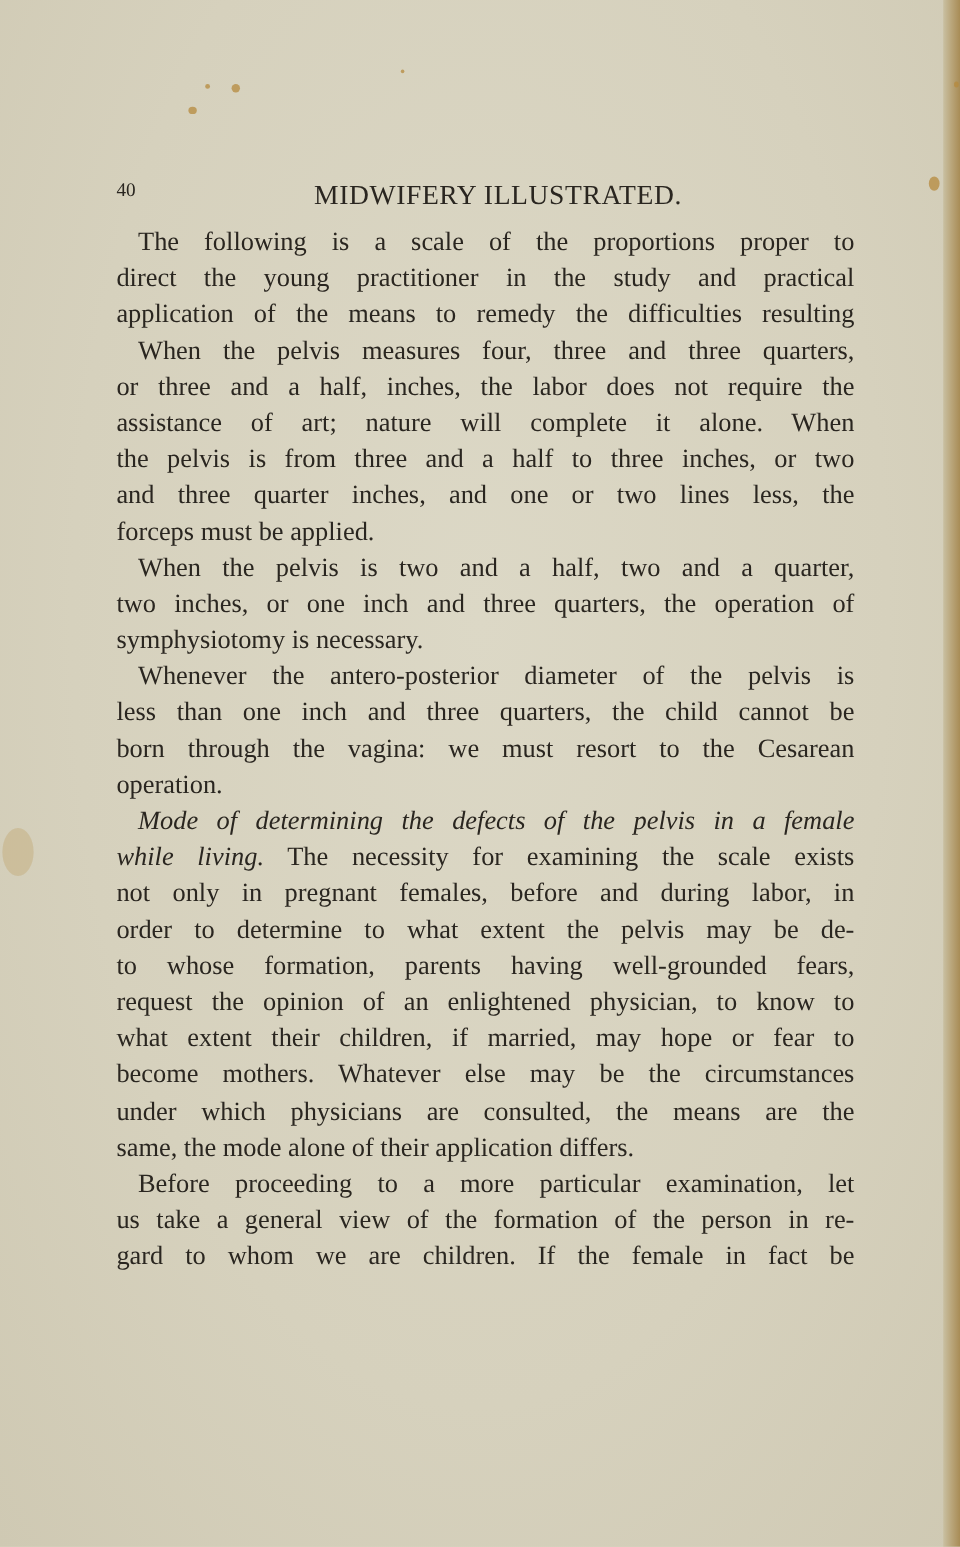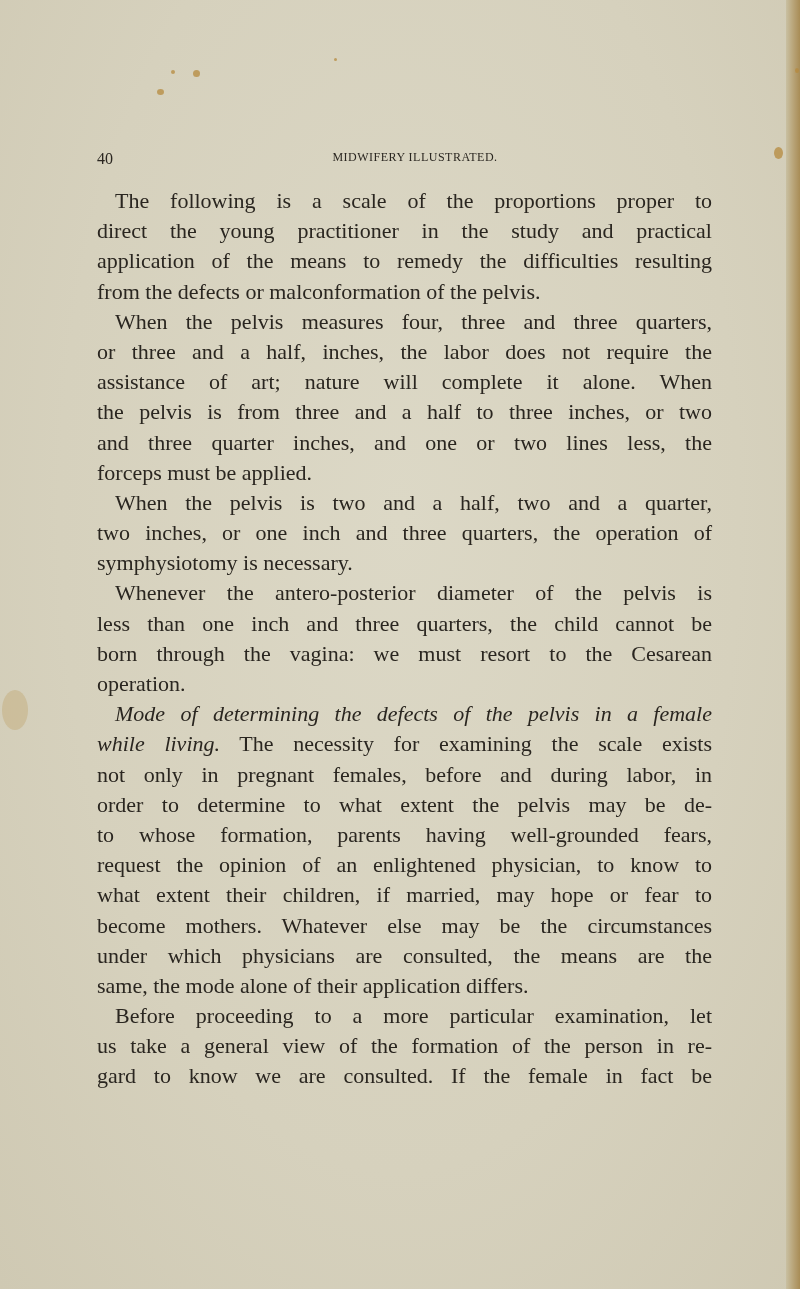--- a/index.html
+++ b/index.html
@@ -44,21 +44,21 @@
   .page-number {
     position: absolute;
     left: 0; top: 0;
     font-size: 16px;
     letter-spacing: 0px;
   }
   .running-title {
     position: absolute;
     left: 1px; right: 0; top: 0;
     text-align: center;
-    font-size: 12px;
+    font-size: 23px;
     letter-spacing: 0.5px;
     padding-left: 20px;
   }
   .body-text {
     position: absolute;
     left: 97px;
     top: 186px;
     width: 615px;
   }
   .line {
@@ -96,21 +96,20 @@
 
   <div class="running-head">
     <span class="page-number">40</span>
     <span class="running-title">MIDWIFERY ILLUSTRATED.</span>
   </div>
 
   <div class="body-text" id="body-text">
       <div class="line indent"><span>The following is a scale of the proportions proper to</span></div>
       <div class="line"><span>direct the young practitioner in the study and practical</span></div>
       <div class="line"><span>application of the means to remedy the difficulties resulting</span></div>
-      <div class="line last"><span>from the defects or malconformation of the pelvis.</span></div>
       <div class="line indent"><span>When the pelvis measures four, three and three quarters,</span></div>
       <div class="line"><span>or three and a half, inches, the labor does not require the</span></div>
       <div class="line"><span>assistance of art; nature will complete it alone. When</span></div>
       <div class="line"><span>the pelvis is from three and a half to three inches, or two</span></div>
       <div class="line"><span>and three quarter inches, and one or two lines less, the</span></div>
       <div class="line last"><span>forceps must be applied.</span></div>
       <div class="line indent"><span>When the pelvis is two and a half, two and a quarter,</span></div>
       <div class="line"><span>two inches, or one inch and three quarters, the operation of</span></div>
       <div class="line last"><span>symphysiotomy is necessary.</span></div>
       <div class="line indent"><span>Whenever the antero-posterior diameter of the pelvis is</span></div>
@@ -122,15 +121,15 @@
       <div class="line"><span>not only in pregnant females, before and during labor, in</span></div>
       <div class="line"><span>order to determine to what extent the pelvis may be de-</span></div>
       <div class="line"><span>to whose formation, parents having well-grounded fears,</span></div>
       <div class="line"><span>request the opinion of an enlightened physician, to know to</span></div>
       <div class="line"><span>what extent their children, if married, may hope or fear to</span></div>
       <div class="line"><span>become mothers. Whatever else may be the circumstances</span></div>
       <div class="line"><span>under which physicians are consulted, the means are the</span></div>
       <div class="line last"><span>same, the mode alone of their application differs.</span></div>
       <div class="line indent"><span>Before proceeding to a more particular examination, let</span></div>
       <div class="line"><span>us take a general view of the formation of the person in re-</span></div>
-      <div class="line"><span>gard to know we are consulted. If the female in fact be</span></div>
+      <div class="line"><span>gard to whom we are children. If the female in fact be</span></div>
     </div>
 </div>
 
 </body></html>

